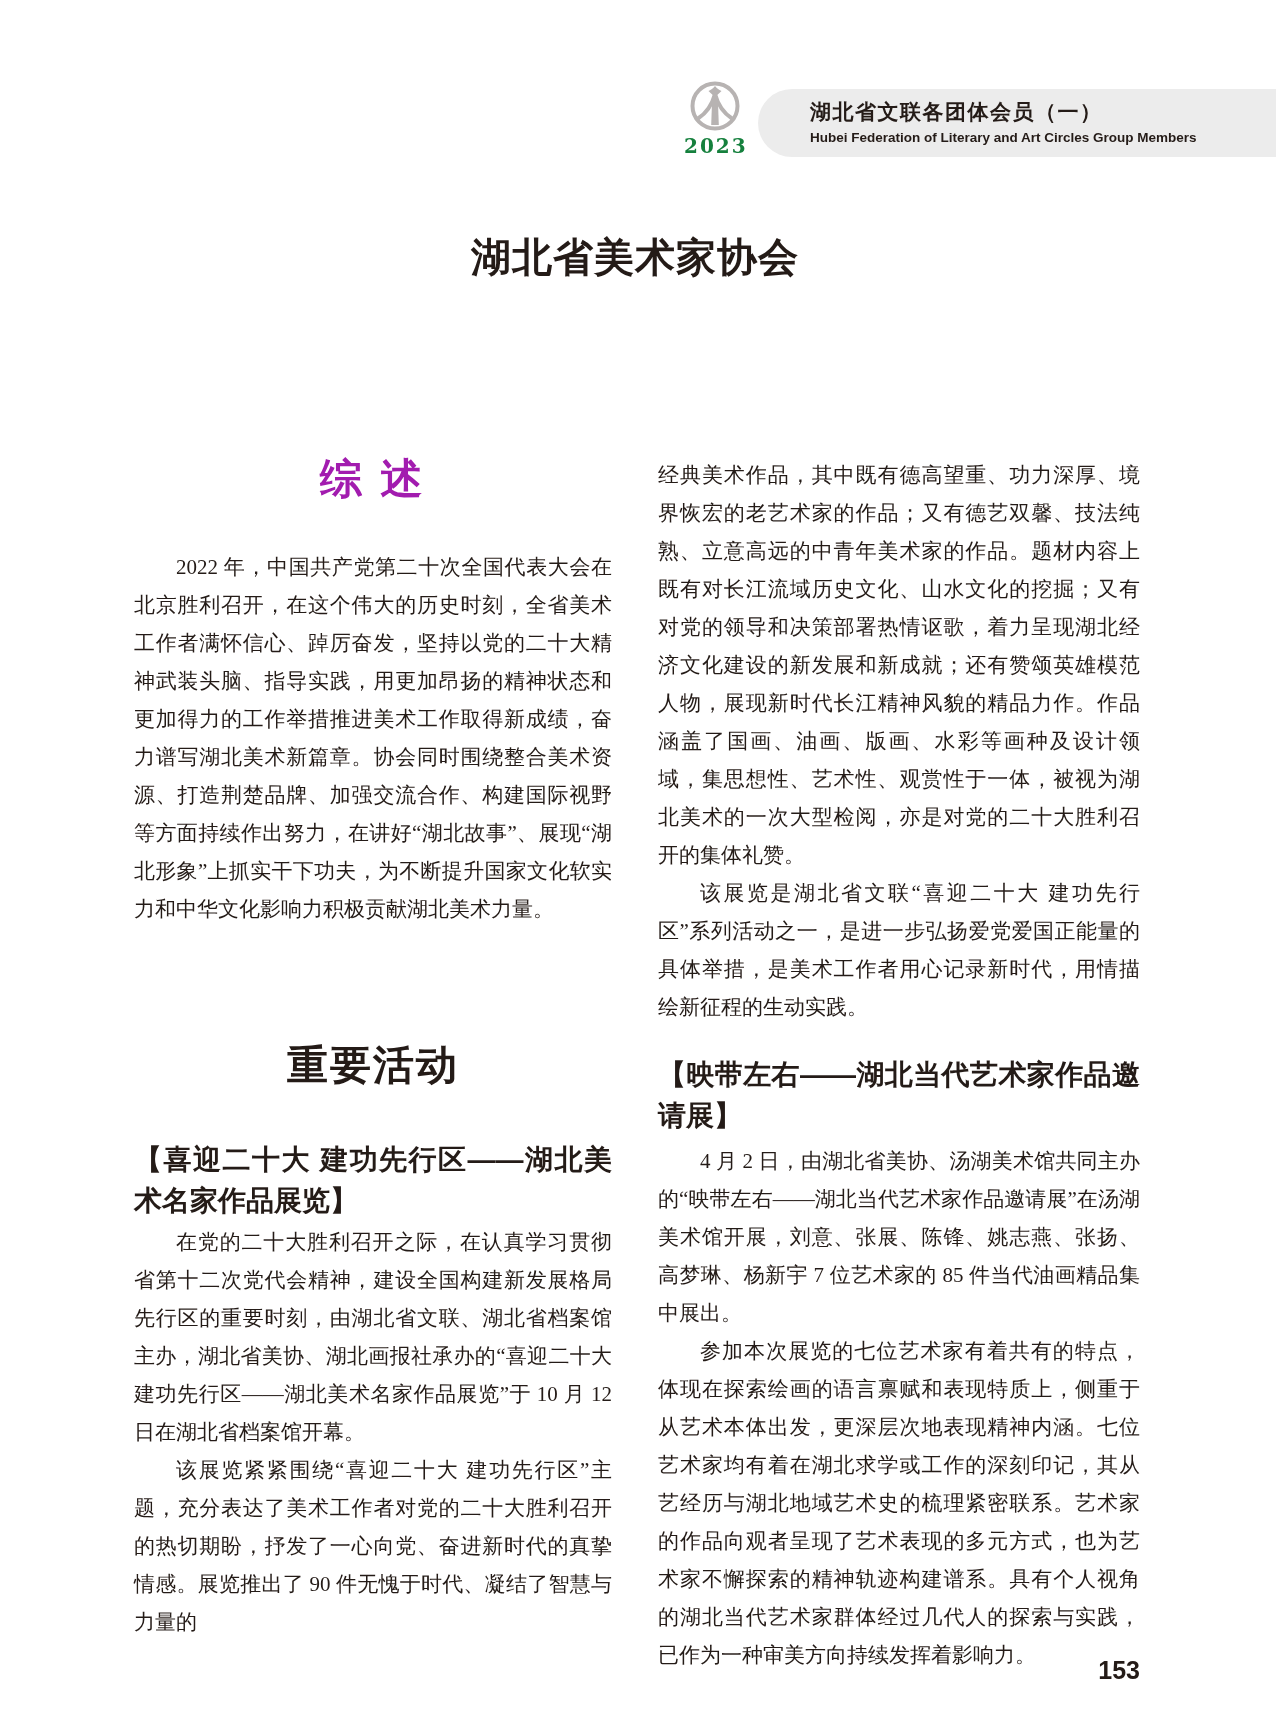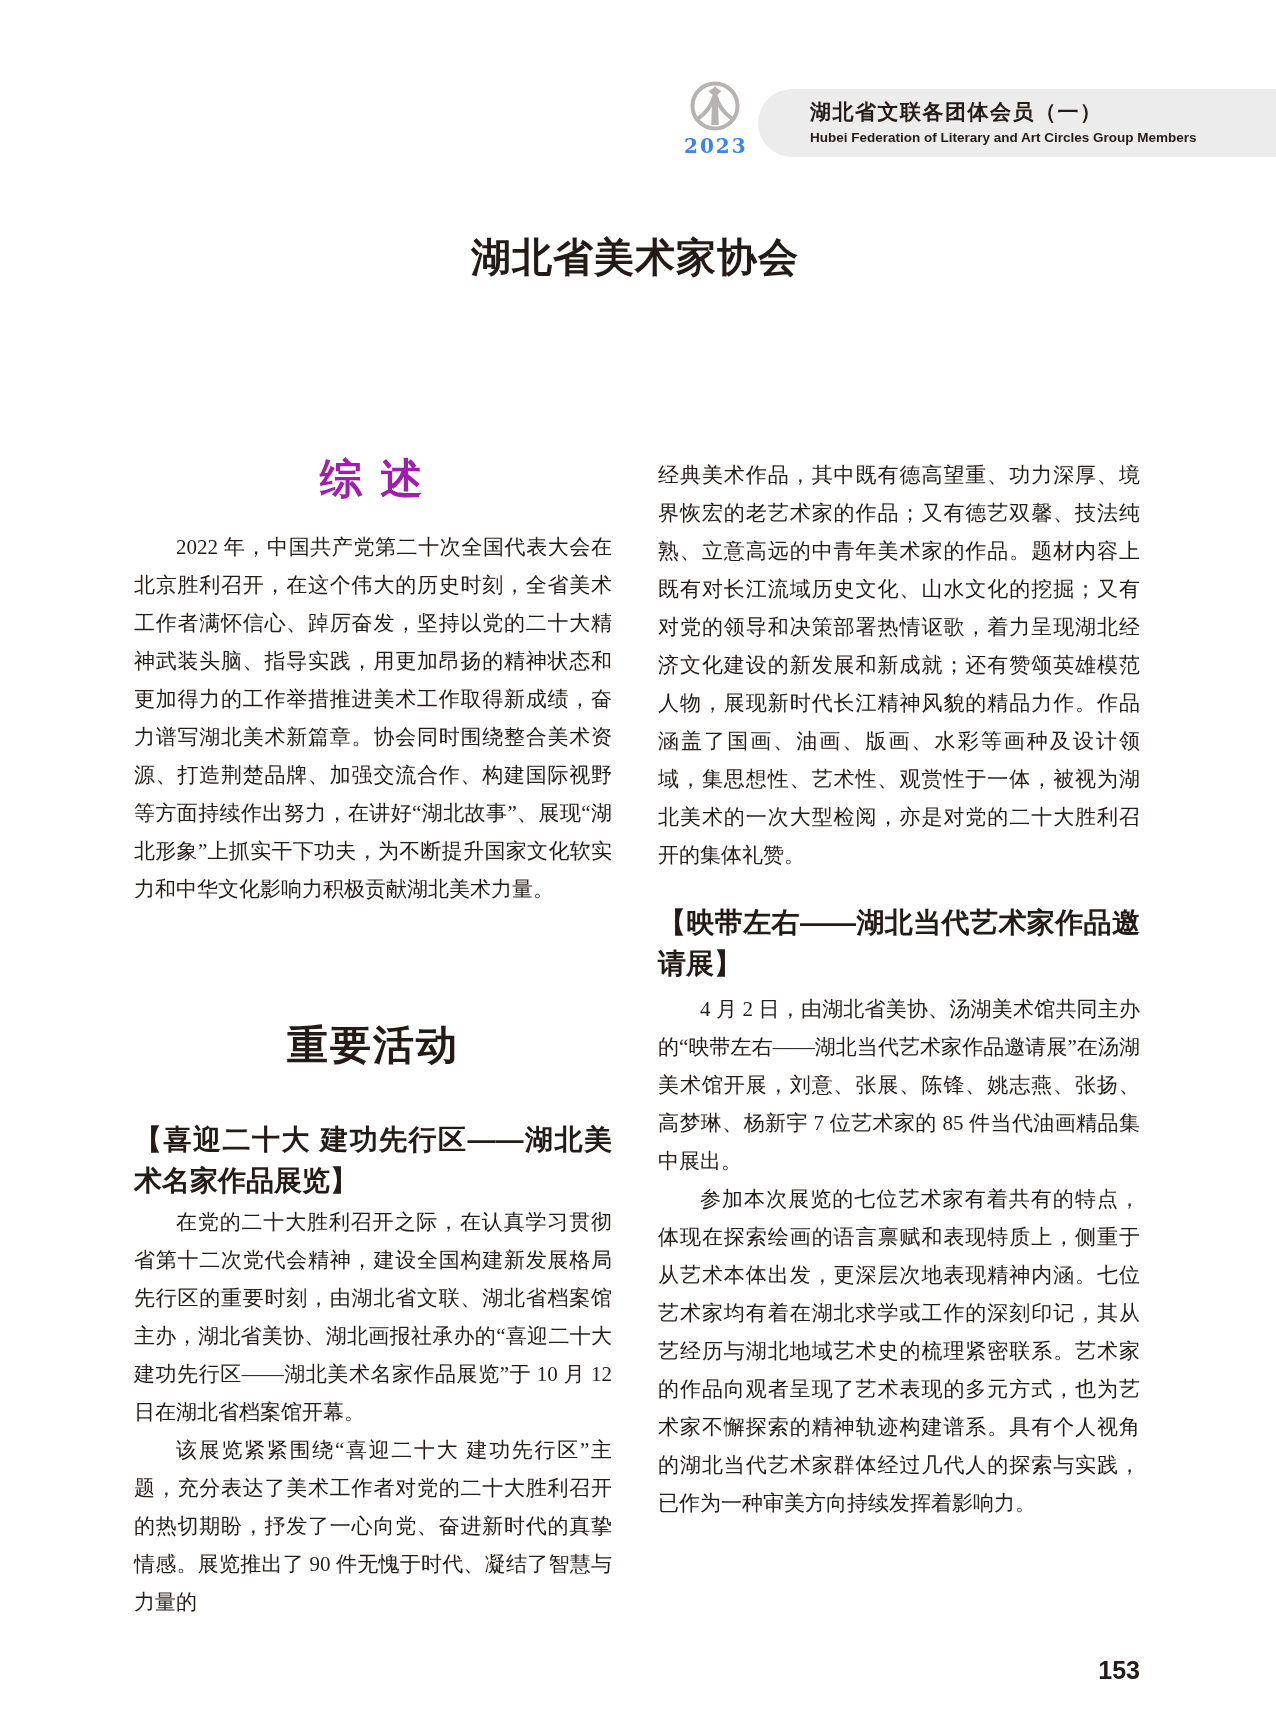--- a/index.html
+++ b/index.html
@@ -11,21 +11,21 @@
     overflow:hidden;
     font-family:"Liberation Serif","DejaVu Serif",serif;
     color:#241b17;
   }
   
   .logo-block{position:absolute;left:684px;top:80px;width:62px;text-align:center;}
   .logo-block svg{display:block;margin:0 auto;}
   .logo-year{
     margin-top:2px;
     font-family:"DejaVu Serif","Liberation Serif",serif;
-    font-weight:bold;font-size:20px;letter-spacing:2px;color:#3b82f6;
+    font-weight:bold;font-size:20px;letter-spacing:2px;color:#15803d;
   }
   .banner{
     position:absolute;left:758px;top:89px;width:518px;height:68px;
     background:#ececec;border-radius:34px 0 0 34px;
   }
   .banner-zh{
     position:absolute;left:52px;top:9px;
     font-family:"Liberation Sans","DejaVu Sans",sans-serif;
     font-weight:bold;font-size:21px;letter-spacing:1.5px;color:#241b17;
     white-space:nowrap;
@@ -101,29 +101,30 @@
 
   <div class="banner">
     <div class="banner-zh">湖北省文联各团体会员（一）</div>
     <div class="banner-en">Hubei Federation of Literary and Art Circles Group Members</div>
   </div>
 
   <h1 class="page-title">湖北省美术家协会</h1>
 
   <div class="col col-left">
     <h2 class="serif-heading">综 述</h2>
-    <p class="body indent" style="margin-top:26px;">2022 年，中国共产党第二十次全国代表大会在北京胜利召开，在这个伟大的历史时刻，全省美术工作者满怀信心、踔厉奋发，坚持以党的二十大精神武装头脑、指导实践，用更加昂扬的精神状态和更加得力的工作举措推进美术工作取得新成绩，奋力谱写湖北美术新篇章。协会同时围绕整合美术资源、打造荆楚品牌、加强交流合作、构建国际视野等方面持续作出努力，在讲好“湖北故事”、展现“湖北形象”上抓实干下功夫，为不断提升国家文化软实力和中华文化影响力积极贡献湖北美术力量。</p>
+    <p class="body indent" style="margin-top:46px;">2022 年，中国共产党第二十次全国代表大会在北京胜利召开，在这个伟大的历史时刻，全省美术工作者满怀信心、踔厉奋发，坚持以党的二十大精神武装头脑、指导实践，用更加昂扬的精神状态和更加得力的工作举措推进美术工作取得新成绩，奋力谱写湖北美术新篇章。协会同时围绕整合美术资源、打造荆楚品牌、加强交流合作、构建国际视野等方面持续作出努力，在讲好“湖北故事”、展现“湖北形象”上抓实干下功夫，为不断提升国家文化软实力和中华文化影响力积极贡献湖北美术力量。</p>
     <h2 class="sans-heading">重要活动</h2>
     <h3 class="sub-heading">【喜迎二十大 建功先行区——湖北美术名家作品展览】</h3>
     <p class="body indent">在党的二十大胜利召开之际，在认真学习贯彻省第十二次党代会精神，建设全国构建新发展格局先行区的重要时刻，由湖北省文联、湖北省档案馆主办，湖北省美协、湖北画报社承办的“喜迎二十大 建功先行区——湖北美术名家作品展览”于 10 月 12 日在湖北省档案馆开幕。</p>
     <p class="body indent">该展览紧紧围绕“喜迎二十大 建功先行区”主题，充分表达了美术工作者对党的二十大胜利召开的热切期盼，抒发了一心向党、奋进新时代的真挚情感。展览推出了 90 件无愧于时代、凝结了智慧与力量的</p>
   </div>
 
   <div class="col col-right">
     <p class="body">经典美术作品，其中既有德高望重、功力深厚、境界恢宏的老艺术家的作品；又有德艺双馨、技法纯熟、立意高远的中青年美术家的作品。题材内容上既有对长江流域历史文化、山水文化的挖掘；又有对党的领导和决策部署热情讴歌，着力呈现湖北经济文化建设的新发展和新成就；还有赞颂英雄模范人物，展现新时代长江精神风貌的精品力作。作品涵盖了国画、油画、版画、水彩等画种及设计领域，集思想性、艺术性、观赏性于一体，被视为湖北美术的一次大型检阅，亦是对党的二十大胜利召开的集体礼赞。</p>
+    <p class="body indent">该展览是湖北省文联“喜迎二十大 建功先行区”系列活动之一，是进一步弘扬爱党爱国正能量的具体举措，是美术工作者用心记录新时代，用情描绘新征程的生动实践。</p>
     <h3 class="sub-heading">【映带左右——湖北当代艺术家作品邀请展】</h3>
     <p class="body indent">4 月 2 日，由湖北省美协、汤湖美术馆共同主办的“映带左右——湖北当代艺术家作品邀请展”在汤湖美术馆开展，刘意、张展、陈锋、姚志燕、张扬、高梦琳、杨新宇 7 位艺术家的 85 件当代油画精品集中展出。</p>
     <p class="body indent">参加本次展览的七位艺术家有着共有的特点，体现在探索绘画的语言禀赋和表现特质上，侧重于从艺术本体出发，更深层次地表现精神内涵。七位艺术家均有着在湖北求学或工作的深刻印记，其从艺经历与湖北地域艺术史的梳理紧密联系。艺术家的作品向观者呈现了艺术表现的多元方式，也为艺术家不懈探索的精神轨迹构建谱系。具有个人视角的湖北当代艺术家群体经过几代人的探索与实践，已作为一种审美方向持续发挥着影响力。</p>
   </div>
 
   <div class="page-number">153</div>
 
 </div>
 
 </body></html>

